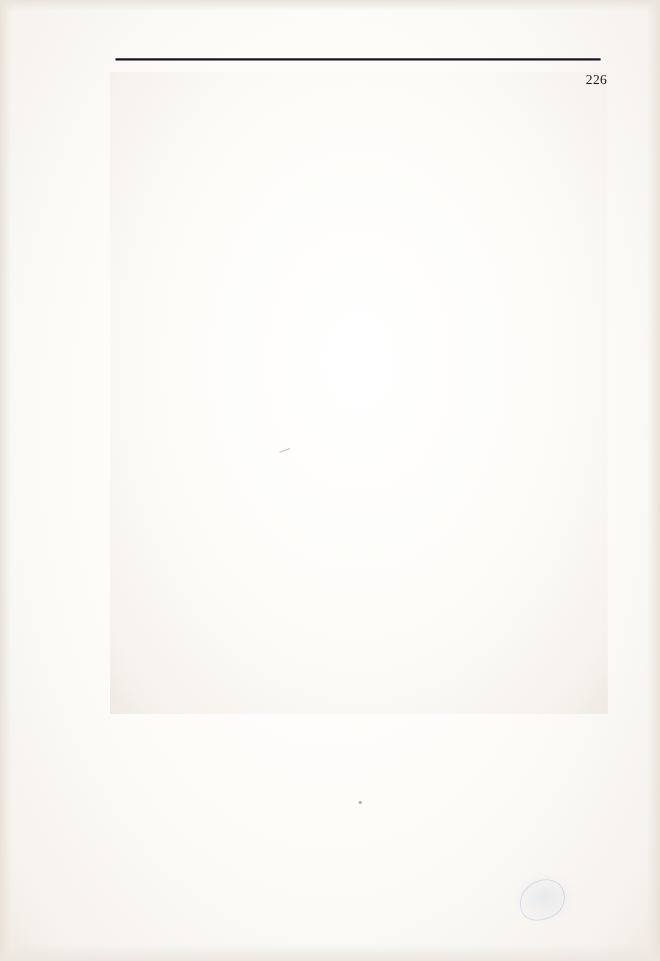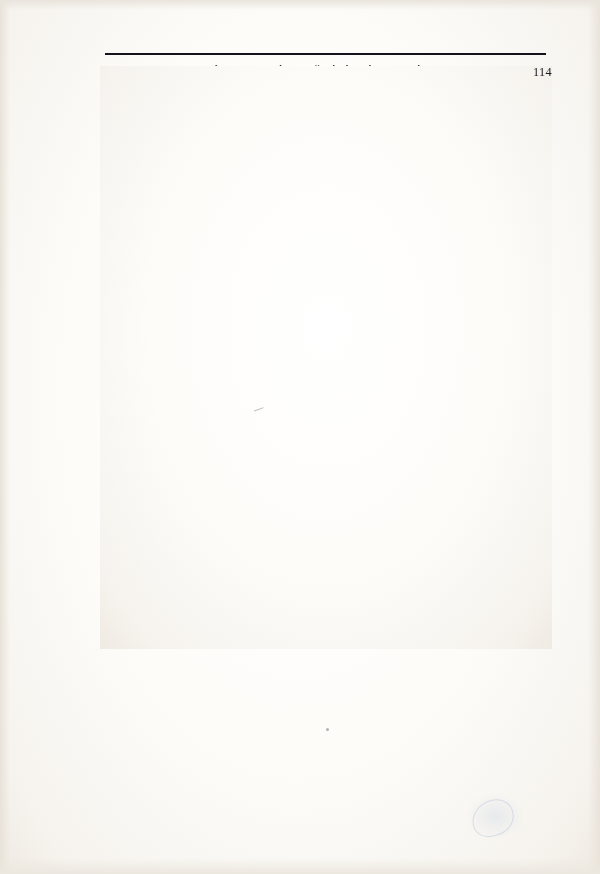--- a/index.html
+++ b/index.html
@@ -296,20 +296,20 @@
       <div class="entry lvl-top no-roman gap-top-3">
         <span class="num-col"></span>
         <span class="title">BIBLIOGRAFIE</span>
         <span class="leader"></span>
         <span class="page">224</span>
       </div>
       <div class="entry lvl-top no-roman gap-top-3">
         <span class="num-col"></span>
         <span class="title">REJSTŘÍK</span>
         <span class="leader"></span>
-        <span class="page">114</span>
+        <span class="page">226</span>
       </div>
     </div>
   <div class="tick-mark"></div>
   <div class="mark-dot"></div>
   <div class="smudge-1"></div>
   <div class="smudge-2"></div>
 </div>
 
 </body></html>

